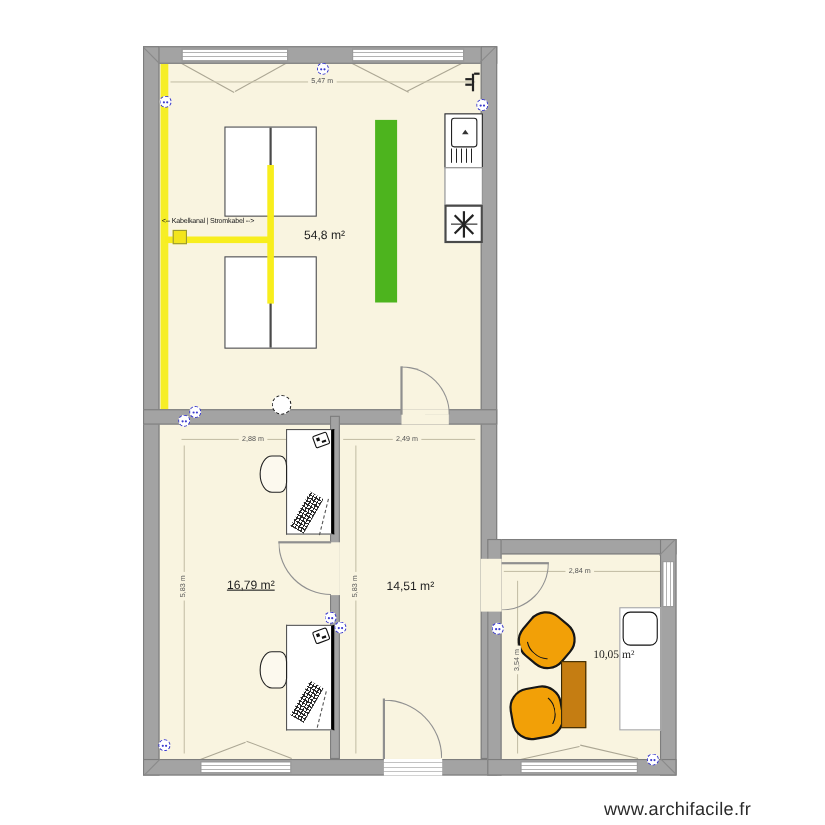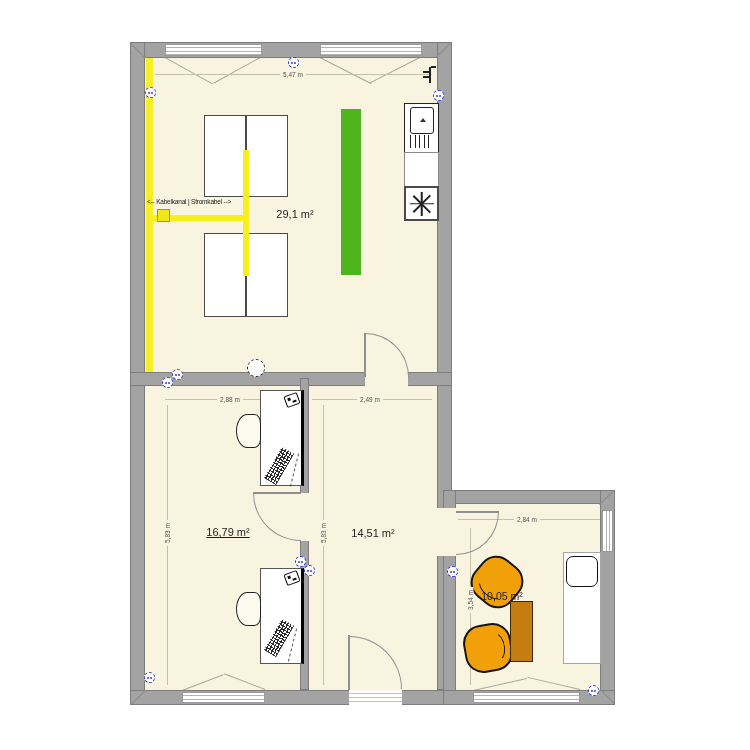--- a/index.html
+++ b/index.html
@@ -192,19 +192,20 @@
   <div class="dimline-h" style="left:312px;top:399px;width:120px;"></div>
   <div class="dimlabel" style="left:370px;top:399px;">2,49 m</div>
   <div class="dimline-v" style="left:323px;top:405px;height:280px;"></div>
   <div class="dimlabel vert" style="left:323px;top:533px;">5,83 m</div>
 
   <div class="dimline-h" style="left:458px;top:519px;width:142px;"></div>
   <div class="dimlabel" style="left:527px;top:519px;">2,84 m</div>
   <div class="dimline-v" style="left:470px;top:528px;height:157px;"></div>
   <div class="dimlabel vert" style="left:470px;top:600px;">3,54 m</div>
 
-  <div class="roomlabel" style="left:295px;top:208px;">29,1 m²</div>
+  <div class="roomlabel" style="left:295px;top:208px;">54,8 m²</div>
   <div class="roomlabel" style="left:228px;top:526px;text-decoration:underline;">16,79 m²</div>
   <div class="roomlabel" style="left:373px;top:527px;">14,51 m²</div>
-  <div class="roomlabel" style="left:502px;top:590px;font-size:10.5px;">10,05 m²</div>
-
+  <div class="roomlabel" style="left:558px;top:590px;font-size:10.5px;font-family:Liberation Serif, serif;">10,05 m²</div>
+
+  <div class="watermark" style="left:549px;top:727px;">www.archifacile.fr</div>
 
 </div>
 
 </body></html>

